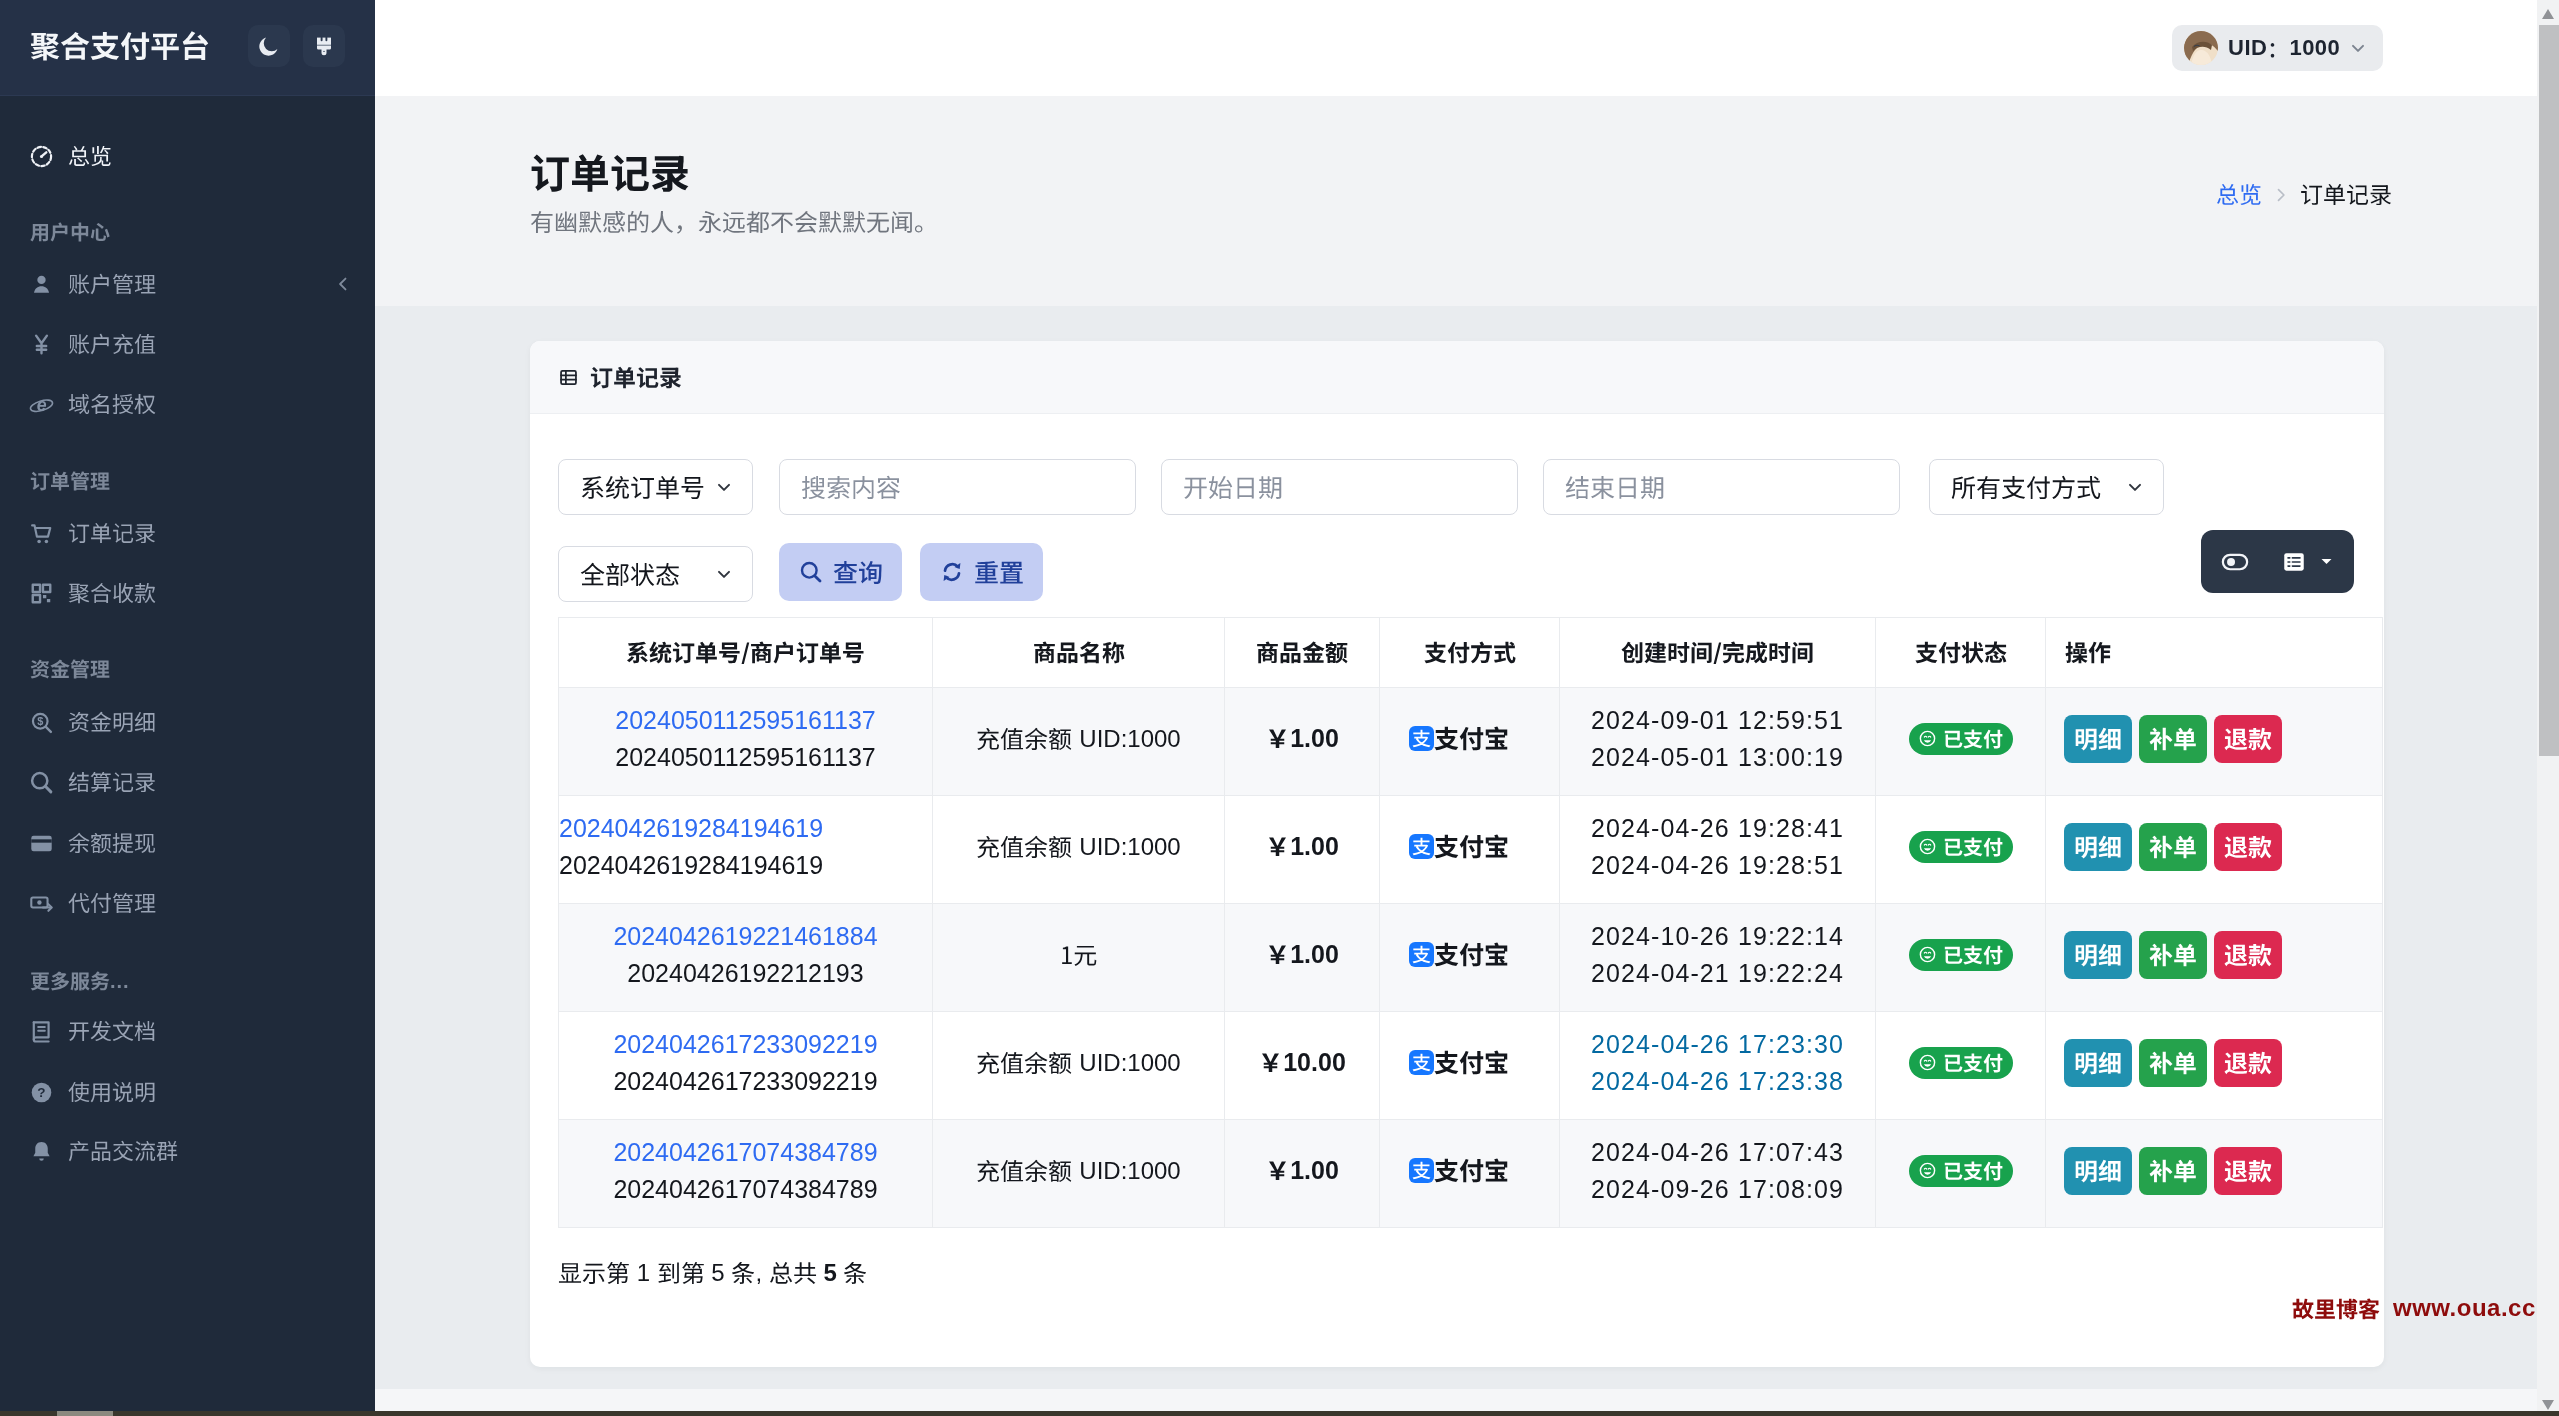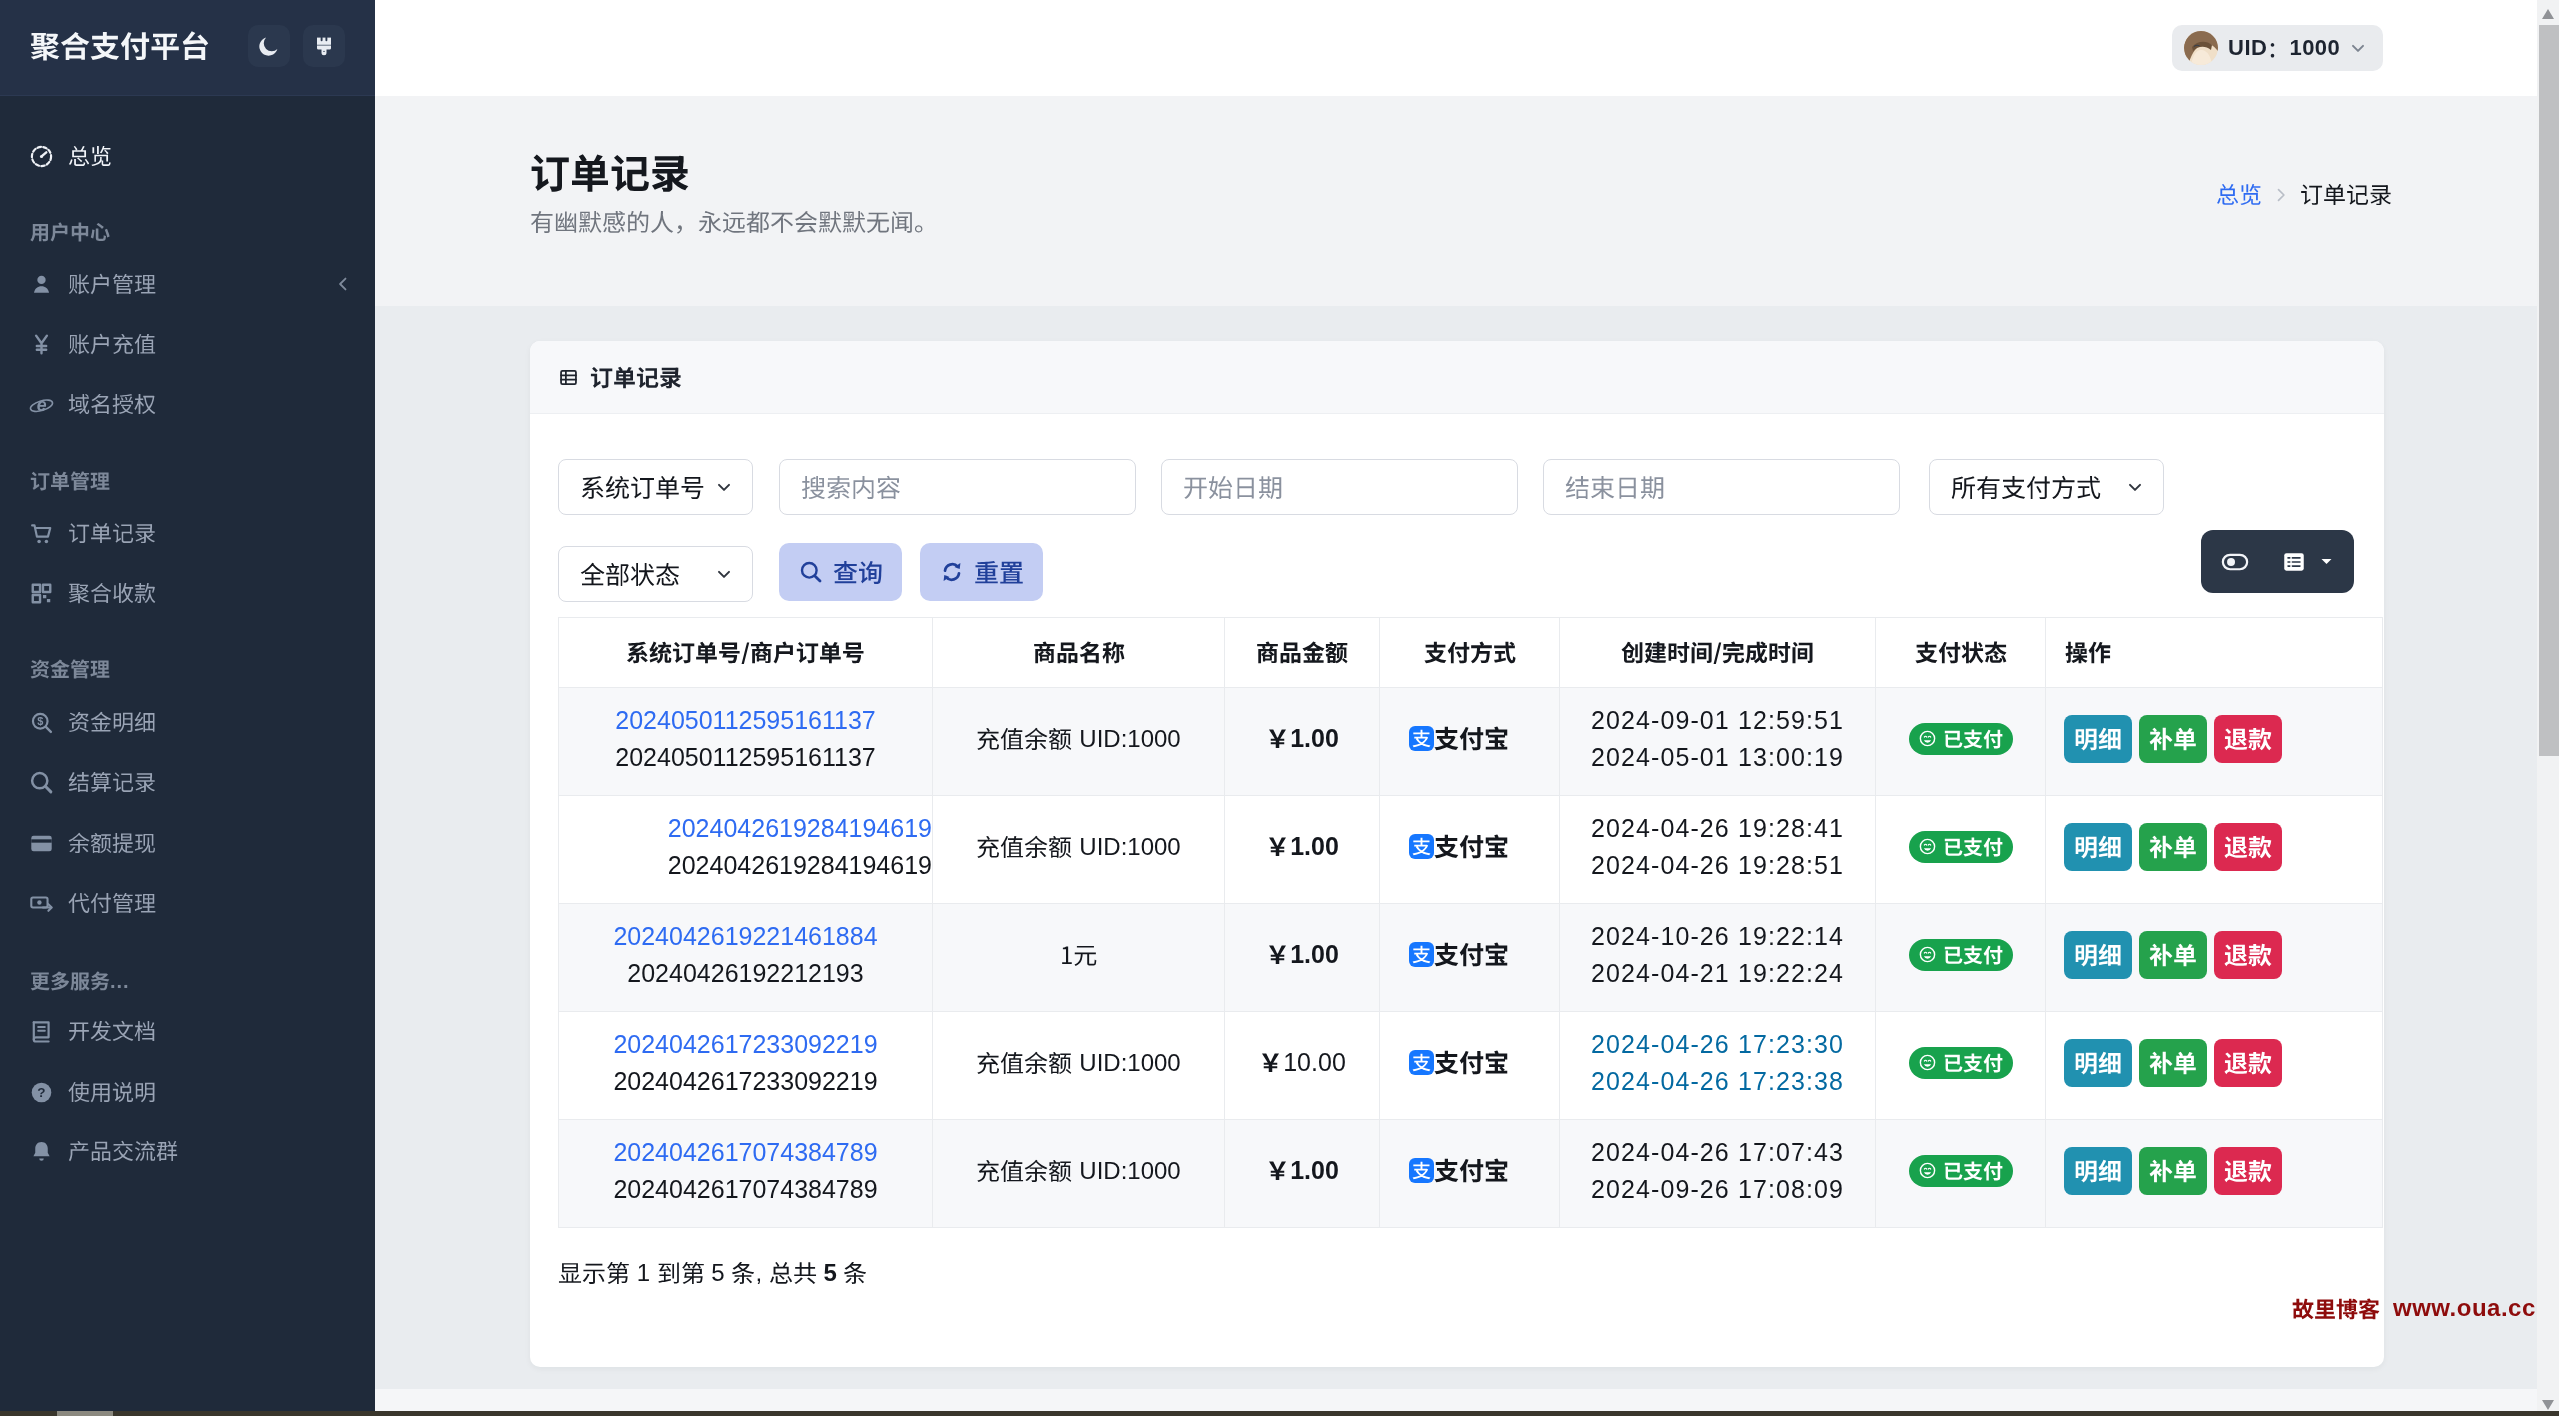--- a/index.html
+++ b/index.html
@@ -696,21 +696,21 @@
               </svg>
             </span><span style="display:inline-flex;align-items:center;justify-content:center;width:68px;height:48px;border-radius:8px;background:#dc2950;margin-right:0px">
               <svg style="vertical-align:middle;" width="48.0" height="24.0" viewBox="0 -88 200.0 100" fill="#fff">
                 <use href="#g700_9000" x="0"></use>
                 <use href="#g700_6b3e" x="100"></use>
               </svg>
             </span></div>
         </td>
       </tr>
       <tr style="height:108px;background:#fff">
-        <td style="text-align:right">
+        <td style="text-align:left">
           <div style="font-size:25px;line-height:37px;position:relative;top:-3px">
             <div style="color:#2e6bf2">2024042619284194619</div>
             <div style="color:#14171d">2024042619284194619</div>
           </div>
         </td>
         <td>
           <div class="flexc" style="justify-content:center;position:relative;top:-3px">
             <svg style="vertical-align:middle;" width="96.0" height="24.0" viewBox="0 -88 400.0 100" fill="#14171d">
               <use href="#g400_5145" x="0"></use>
               <use href="#g400_503c" x="100"></use>
@@ -879,21 +879,21 @@
               <use href="#g400_989d" x="300"></use>
             </svg>
             <span style="font-size:24px;color:#14171d;margin-left:7px">UID:1000</span>
           </div>
         </td>
         <td>
           <div class="flexc" style="justify-content:center;position:relative;top:-3px">
             <svg style="vertical-align:middle;" width="25.0" height="25.0" viewBox="0 -88 100.0 100" fill="#14171d">
               <use href="#g700_ffe5" x="0"></use>
             </svg>
-            <span style="font-size:25px;font-weight:normal;color:#14171d">10.00</span>
+            <span style="font-size:25px;font-weight:bold;color:#14171d">10.00</span>
           </div>
         </td>
         <td>
           <div class="flexc" style="justify-content:center;position:relative;top:-3px;left:-11px">
             <span style="display:inline-flex;align-items:center;justify-content:center;width:25px;height:25px;background:#1677ff;border-radius:6px">
               <svg style="vertical-align:middle;" width="19.0" height="19.0" viewBox="0 -88 100.0 100" fill="#fff">
                 <use href="#g500_652f" x="0"></use>
               </svg>
             </span>
             <svg style="vertical-align:middle;" width="75.0" height="25.0" viewBox="0 -88 300.0 100" fill="#14171d">

